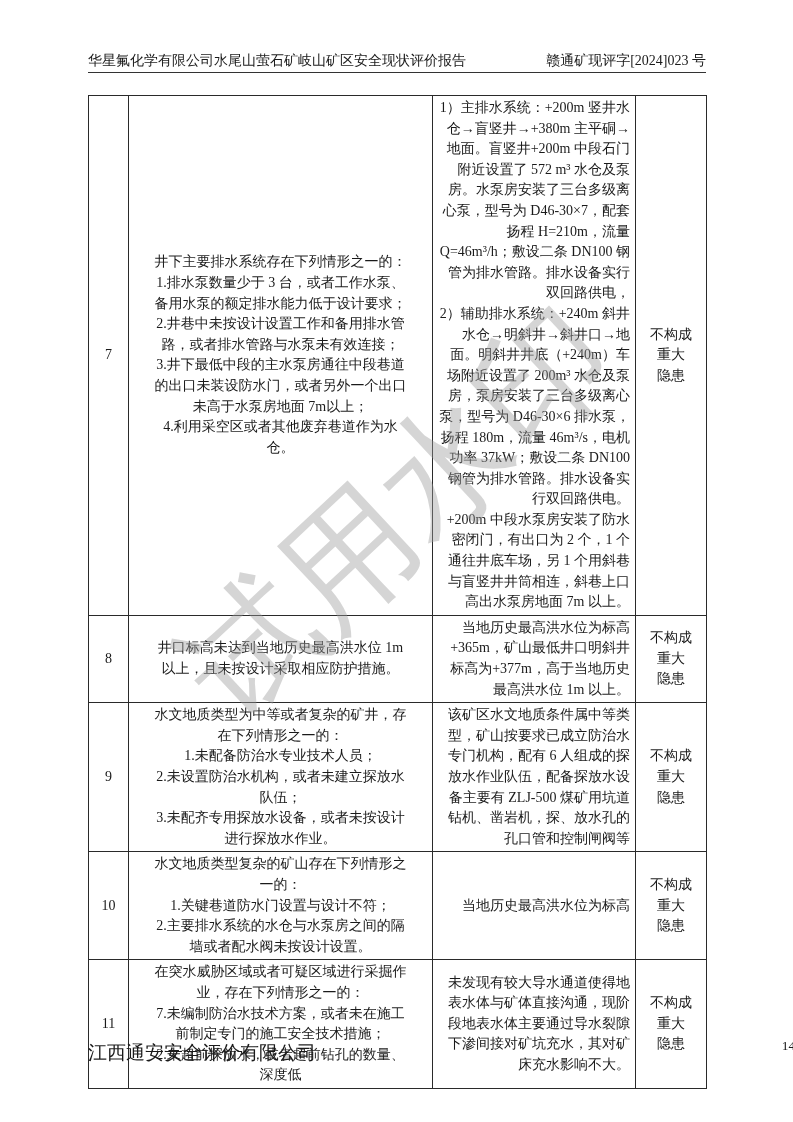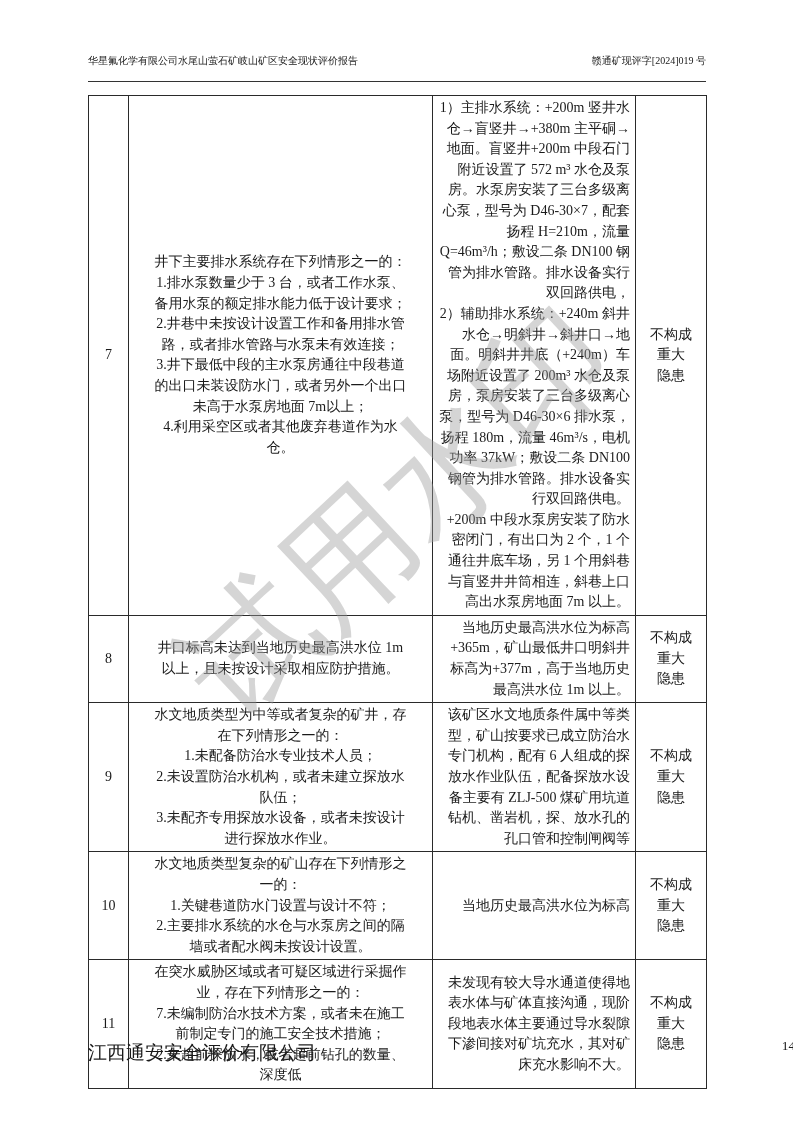--- a/index.html
+++ b/index.html
@@ -10,23 +10,23 @@
     background:#ffffff;
     font-family:"Liberation Serif","DejaVu Serif",serif;
     color:#1a1a1a;
     overflow:hidden;
   }
 
   
   .header {
     position:absolute; left:88px; top:52px; width:618px;
     display:flex; justify-content:space-between; align-items:flex-end;
-    font-size:10px; line-height:17px;
+    font-size:14px; line-height:17px;
     border-bottom:1.5px solid #333;
-    padding-bottom:12px;
+    padding-bottom:3px;
   }
 
   
   table.hazard {
     position:absolute; left:88px; top:95px; width:618px;
     border-collapse:collapse; table-layout:fixed;
     font-size:14px; line-height:20.6px;
   }
   table.hazard td { border:1px solid #2a2a2a; overflow:hidden; }
   td.no-cell   { text-align:center; vertical-align:middle; }
@@ -62,21 +62,21 @@
     text-align:right; font-size:13.5px;
   }
 </style>
 </head>
 <body>
 
 <div class="page">
 
   <div class="header">
     <span>华星氟化学有限公司水尾山萤石矿岐山矿区安全现状评价报告</span>
-    <span>赣通矿现评字[2024]019 号</span>
+    <span>赣通矿现评字[2024]023 号</span>
   </div>
 
   <table class="hazard">
     <colgroup>
       <col style="width:40px">
       <col style="width:304px">
       <col style="width:203px">
       <col style="width:71px">
     </colgroup>
     <tbody>

